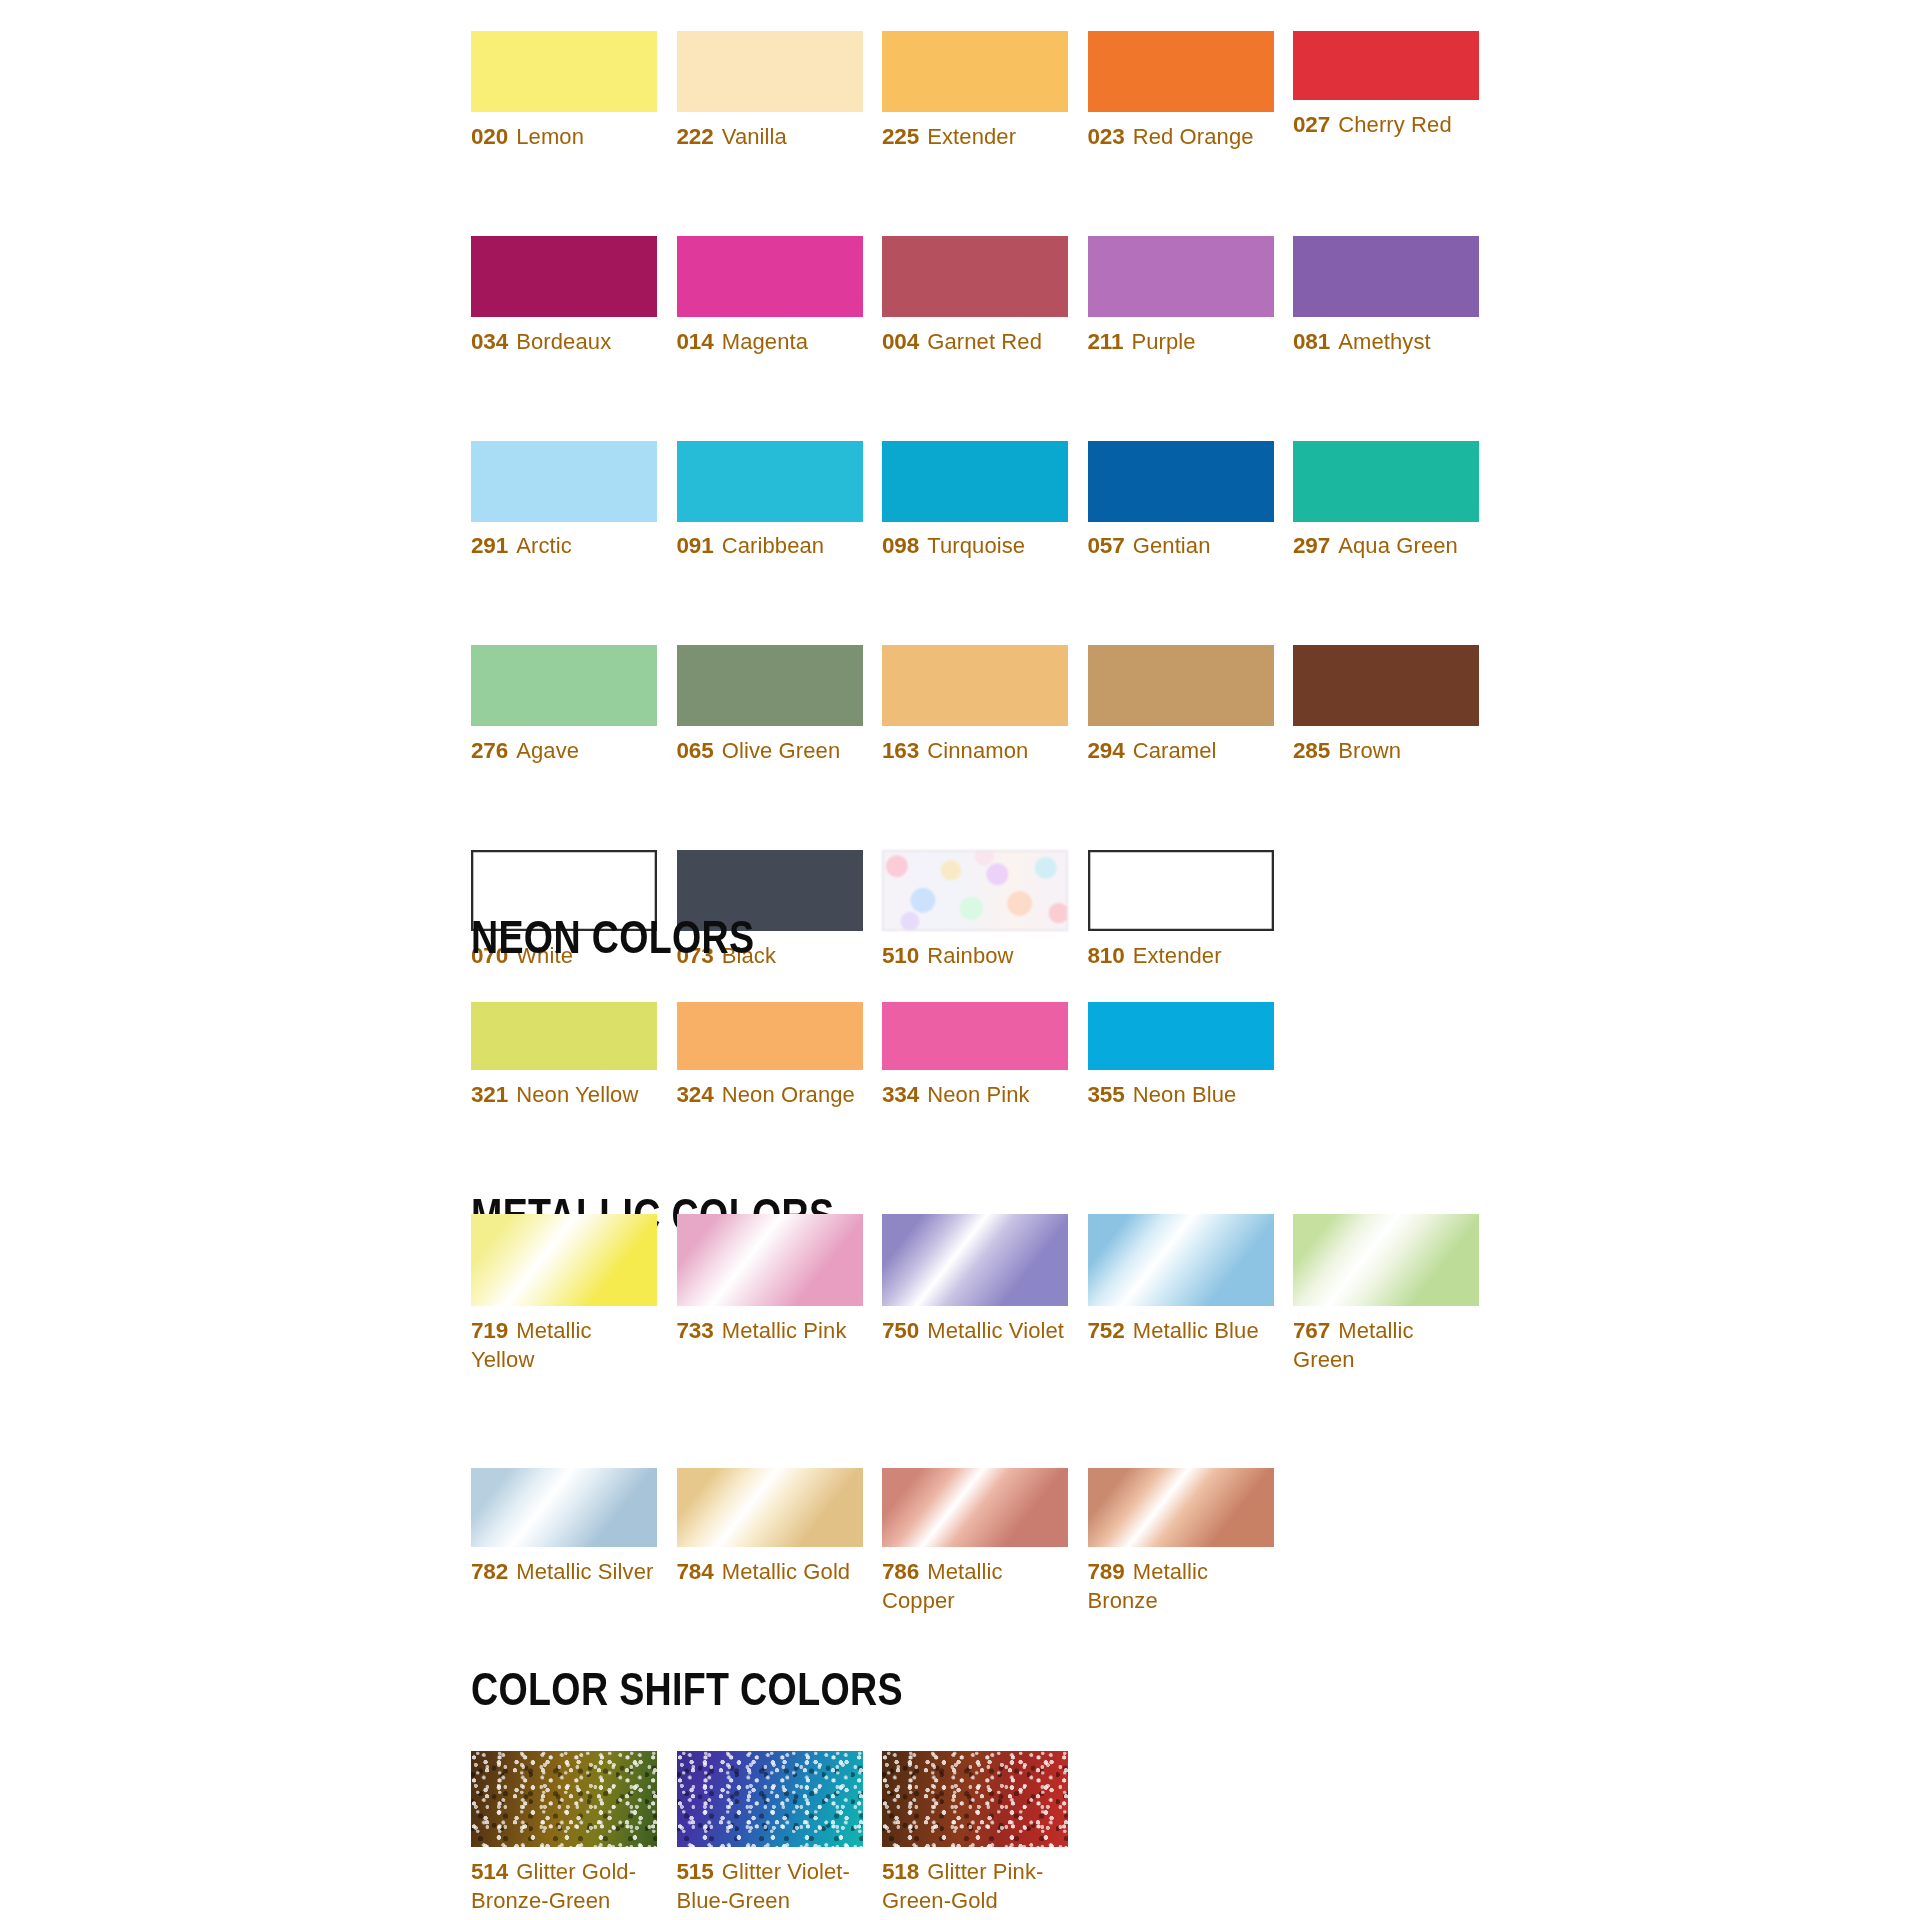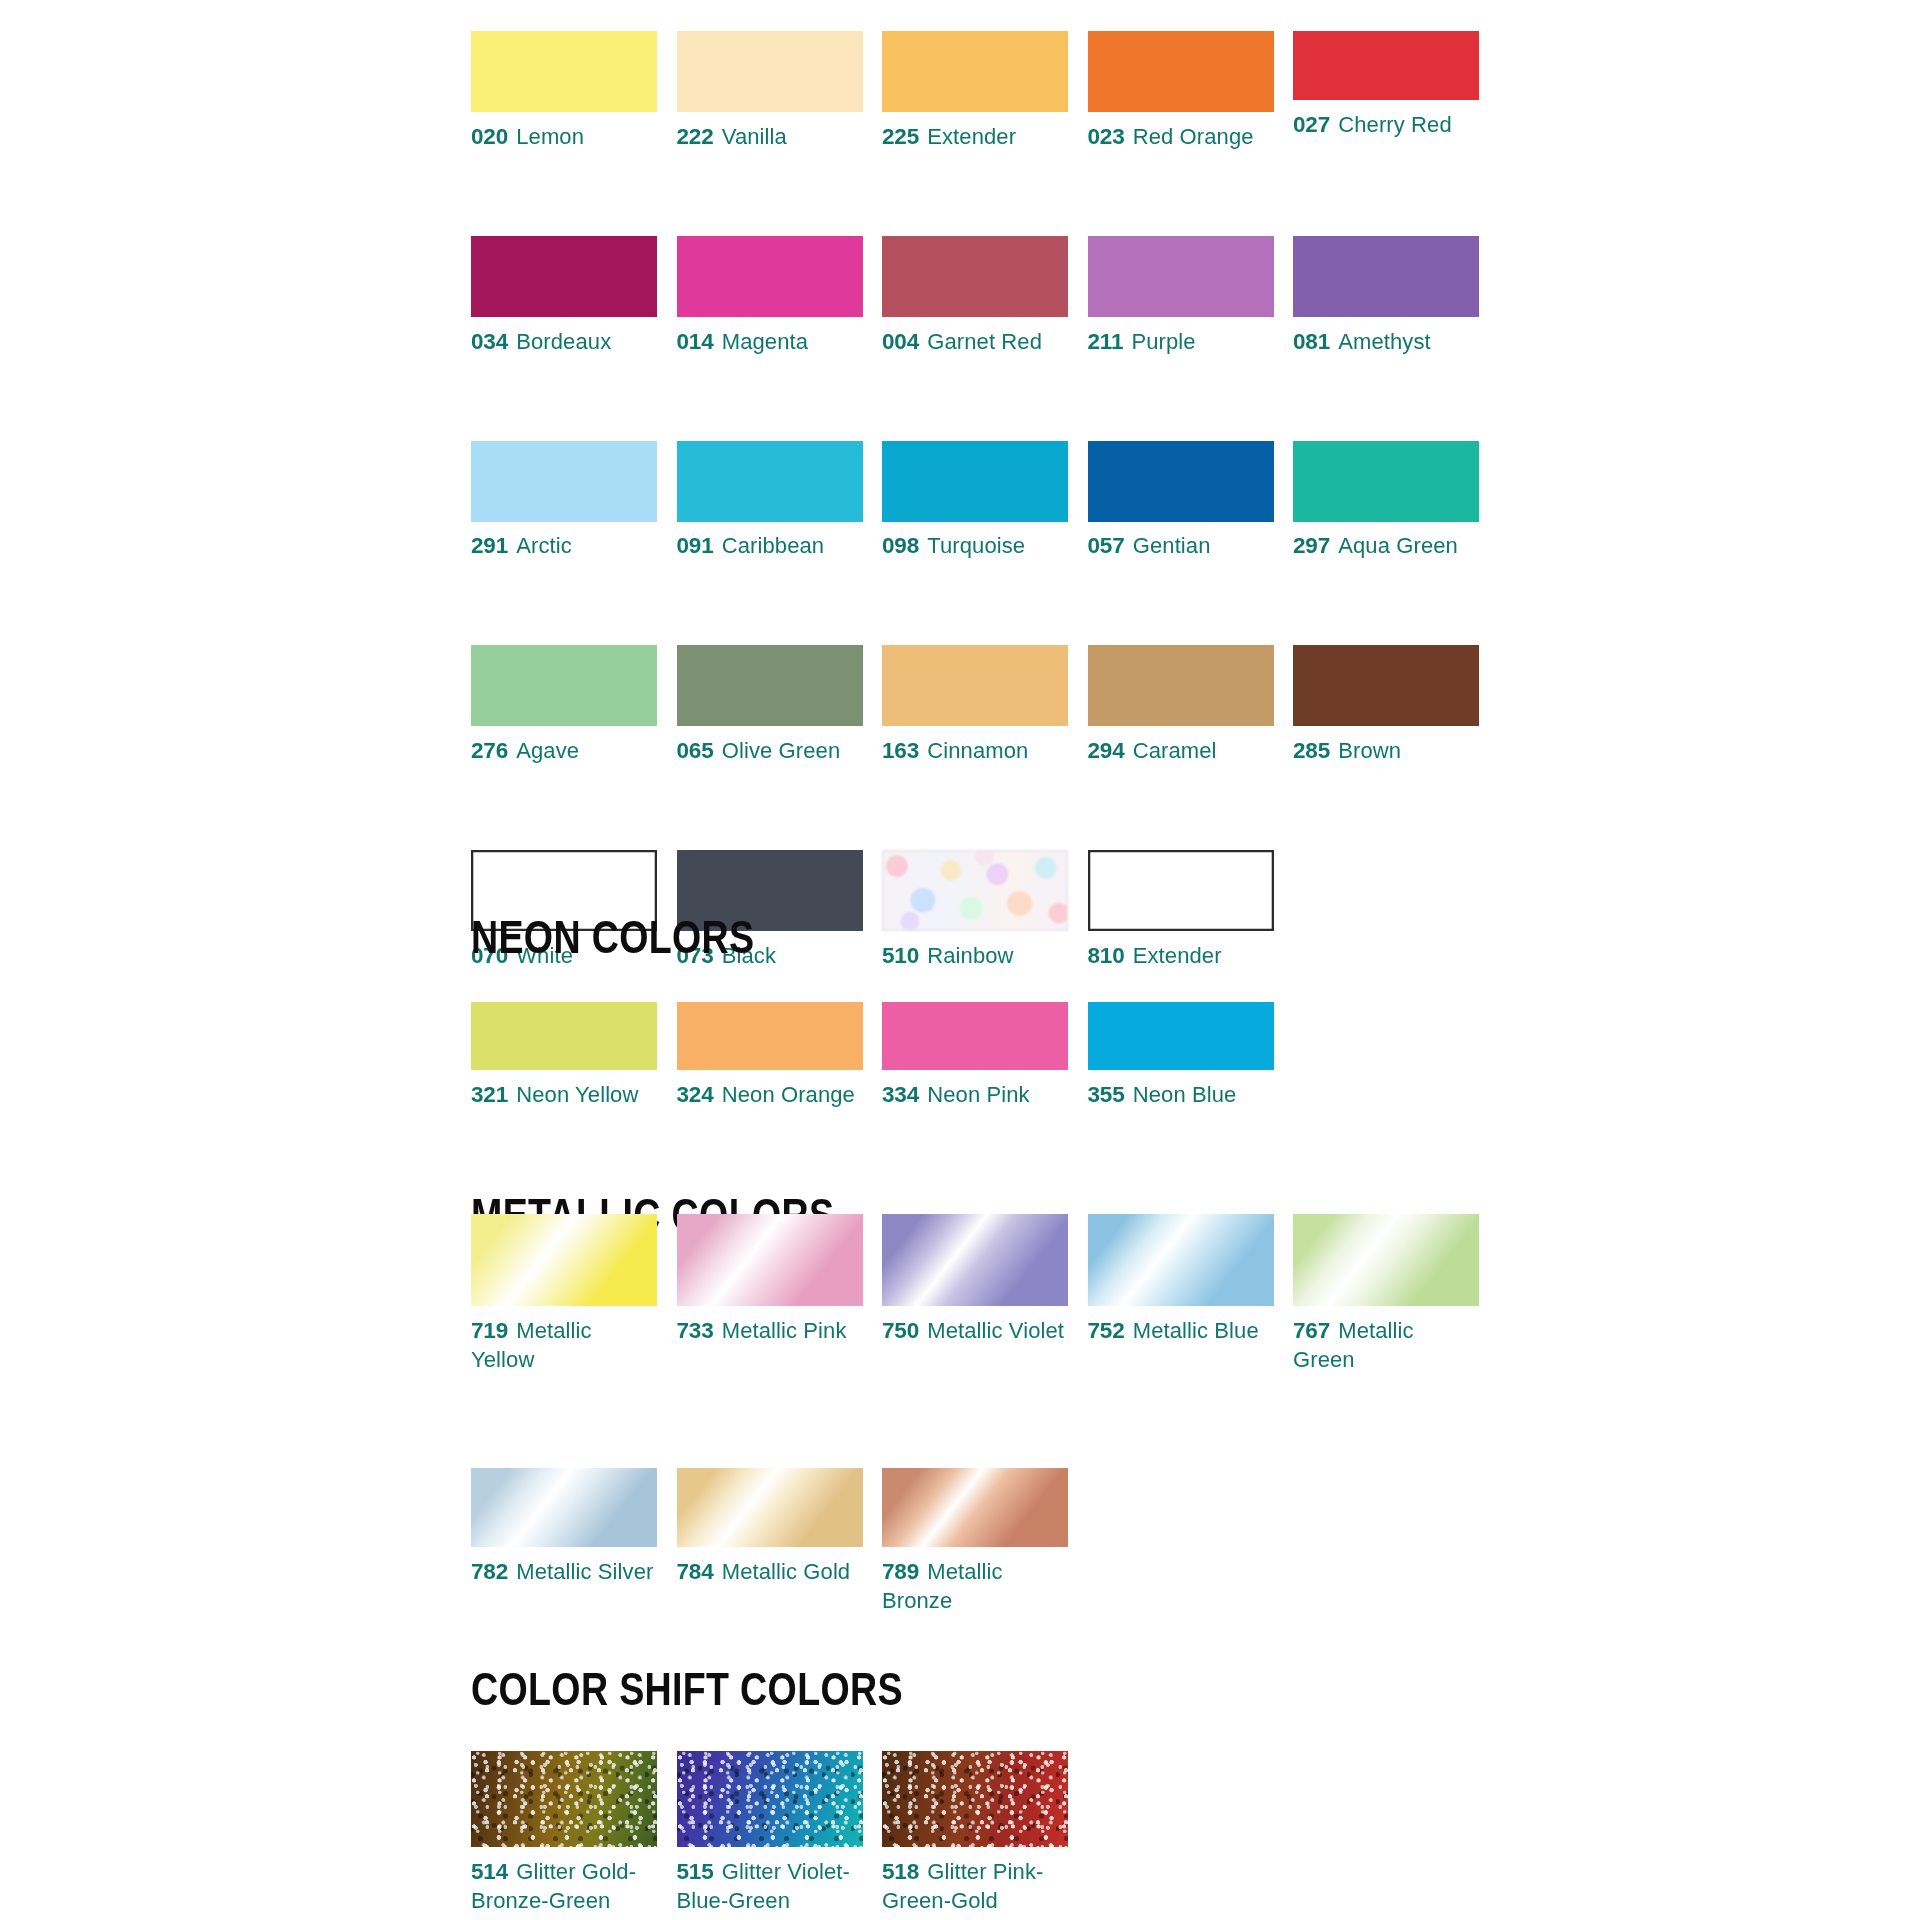--- a/index.html
+++ b/index.html
@@ -25,21 +25,21 @@
   .cell{position:relative;}
   .swatch{
     width:186px;
     display:block;
     border:0;
   }
   .label{
     margin-top:9.8px;
     font-size:22px;
     line-height:29px;
-    color:#0f766e;
+    color:#a16207;
     letter-spacing:0.1px;
     white-space:normal;
   }
   .label .num{
     font-weight:bold;
     font-size:22.5px;
     letter-spacing:-0.2px;
     margin-right:8.3px;
     font-family:"Liberation Sans", sans-serif;
   }
@@ -273,20 +273,24 @@
   <div class="grid cols4" id="metallic-grid-2" style="top:1468px">
       <div class="cell">
         <div class="swatch h-met2 met" style="--c1: #b7cfdf; --cmid: #e3eef5; --c2: #a8c4d8;"></div>
         <div class="label"><span class="num">782</span><span class="nm">Metallic Silver</span></div>
       </div>
       <div class="cell">
         <div class="swatch h-met2 met" style="--c1: #e7c88c; --cmid: #f8ecce; --c2: #e2c187;"></div>
         <div class="label"><span class="num">784</span><span class="nm">Metallic Gold</span></div>
       </div>
       <div class="cell">
+        <div class="swatch h-met2 met" style="--c1: #cf8679; --cmid: #ecb6a6; --c2: #c97d70;"></div>
+        <div class="label"><span class="num">786</span><span class="nm">Metallic Copper</span></div>
+      </div>
+      <div class="cell">
         <div class="swatch h-met2 met" style="--c1: #c98a6f; --cmid: #edc0a4; --c2: #c98166;"></div>
         <div class="label"><span class="num">789</span><span class="nm">Metallic Bronze</span></div>
       </div>
     </div>
 
   <div class="section-title" id="shift-heading" style="top:1661px">COLOR SHIFT COLORS</div>
   <div class="grid cols4" id="shift-grid" style="top:1751px">
       <div class="cell">
         <div class="swatch h-shift glit" style="background-image: linear-gradient(100deg, rgb(74, 44, 18) 0%, rgb(107, 71, 21) 22%, rgb(138, 106, 23) 48%, rgb(125, 122, 28) 68%, rgb(79, 106, 34) 88%, rgb(63, 92, 30) 100%);"></div>
         <div class="label"><span class="num">514</span><span class="nm">Glitter Gold-Bronze-Green</span></div>

